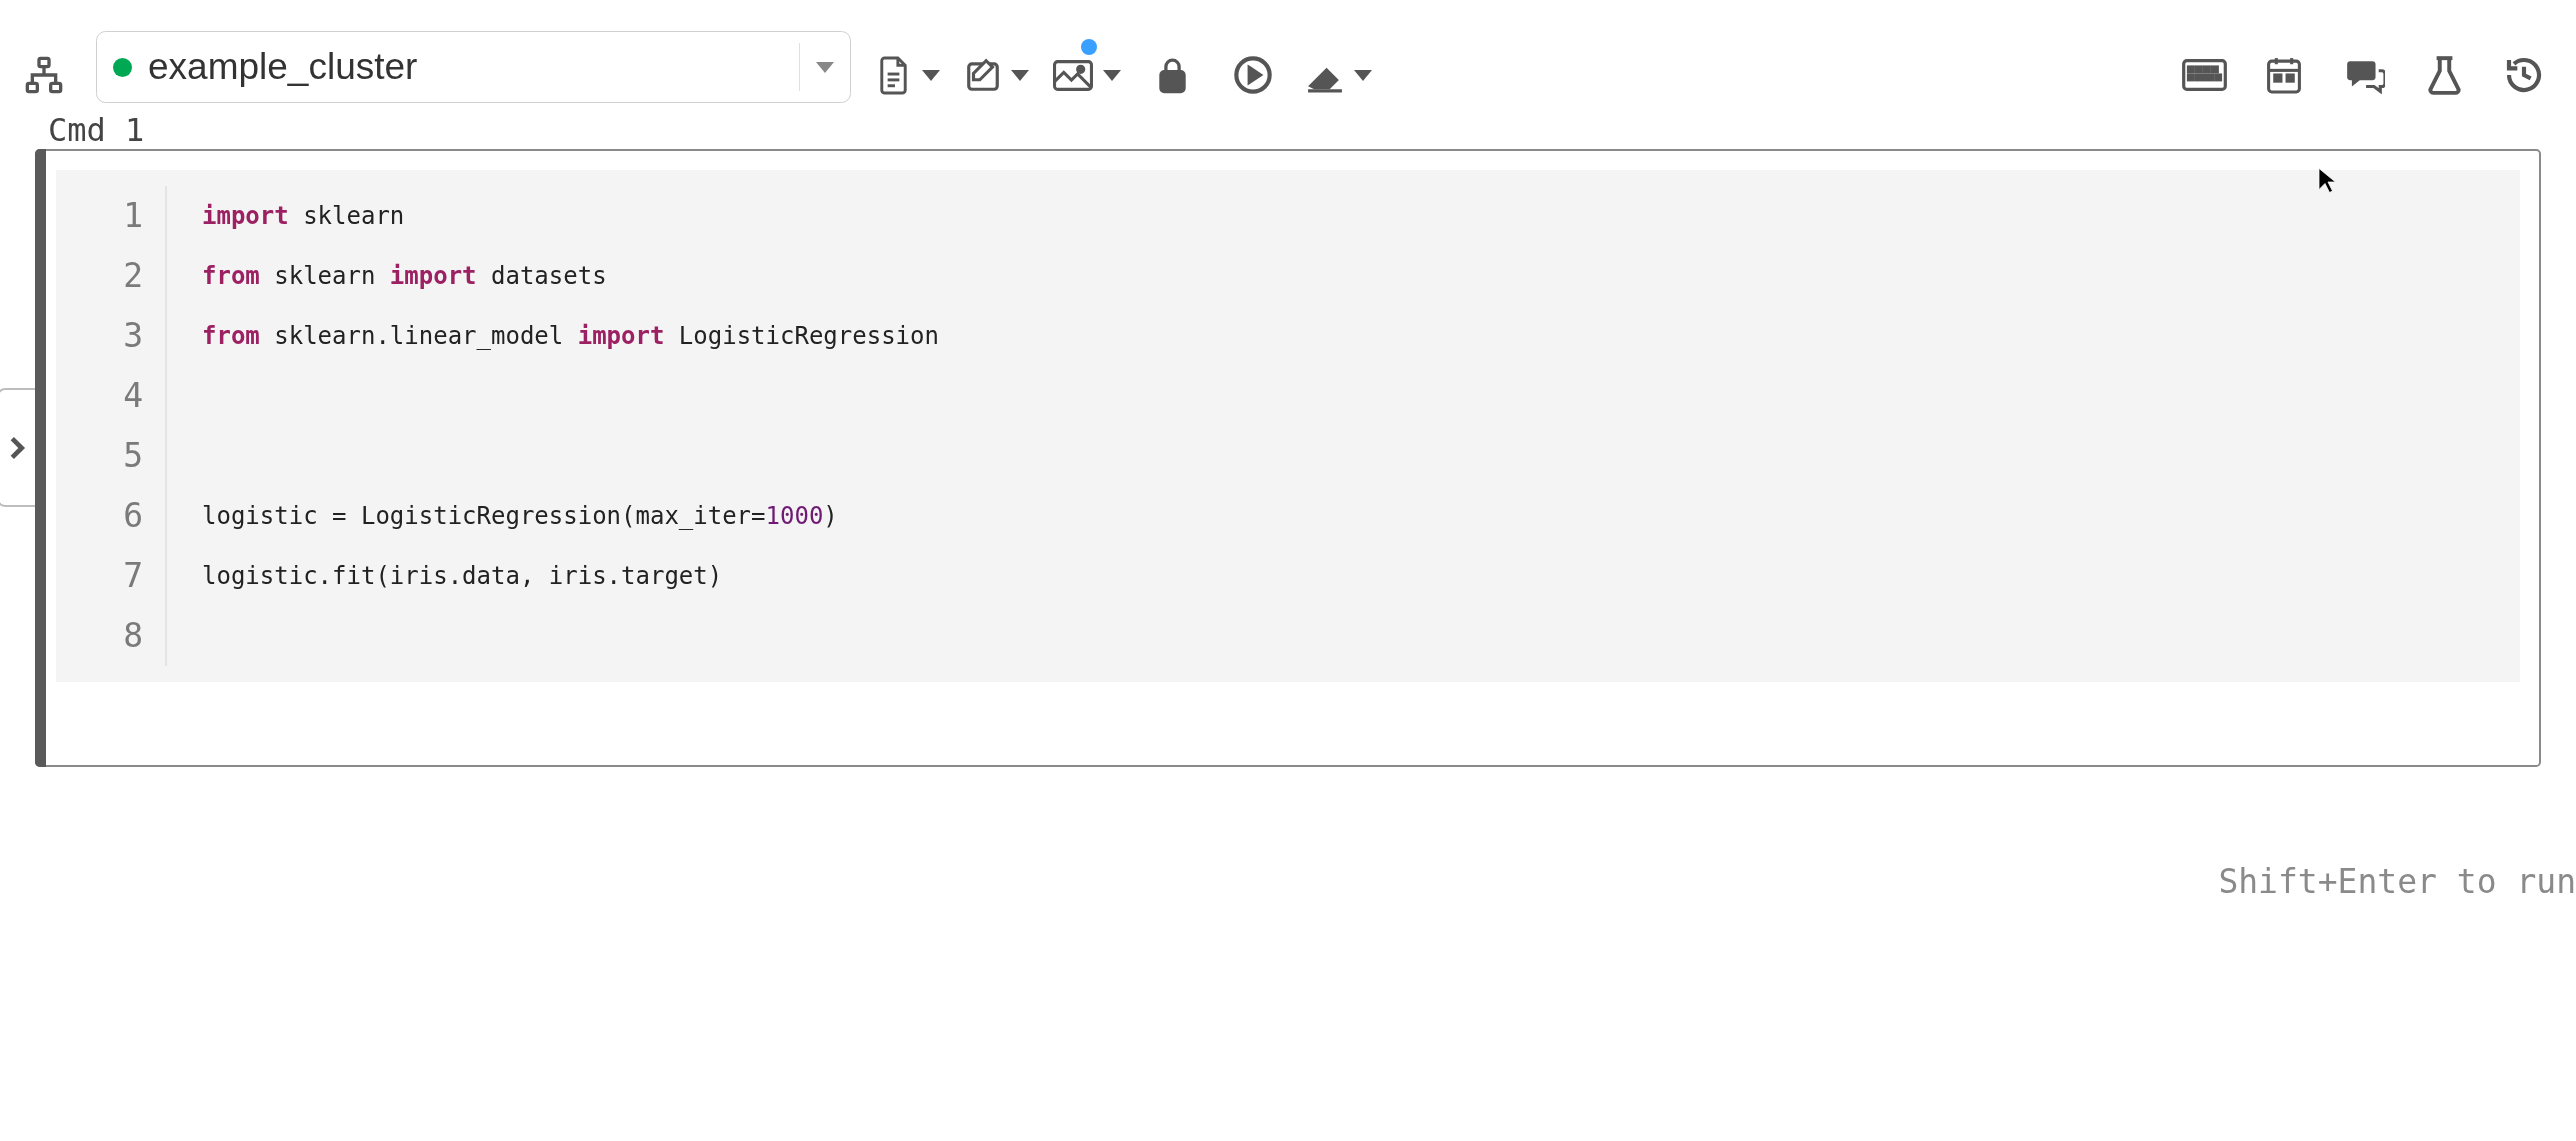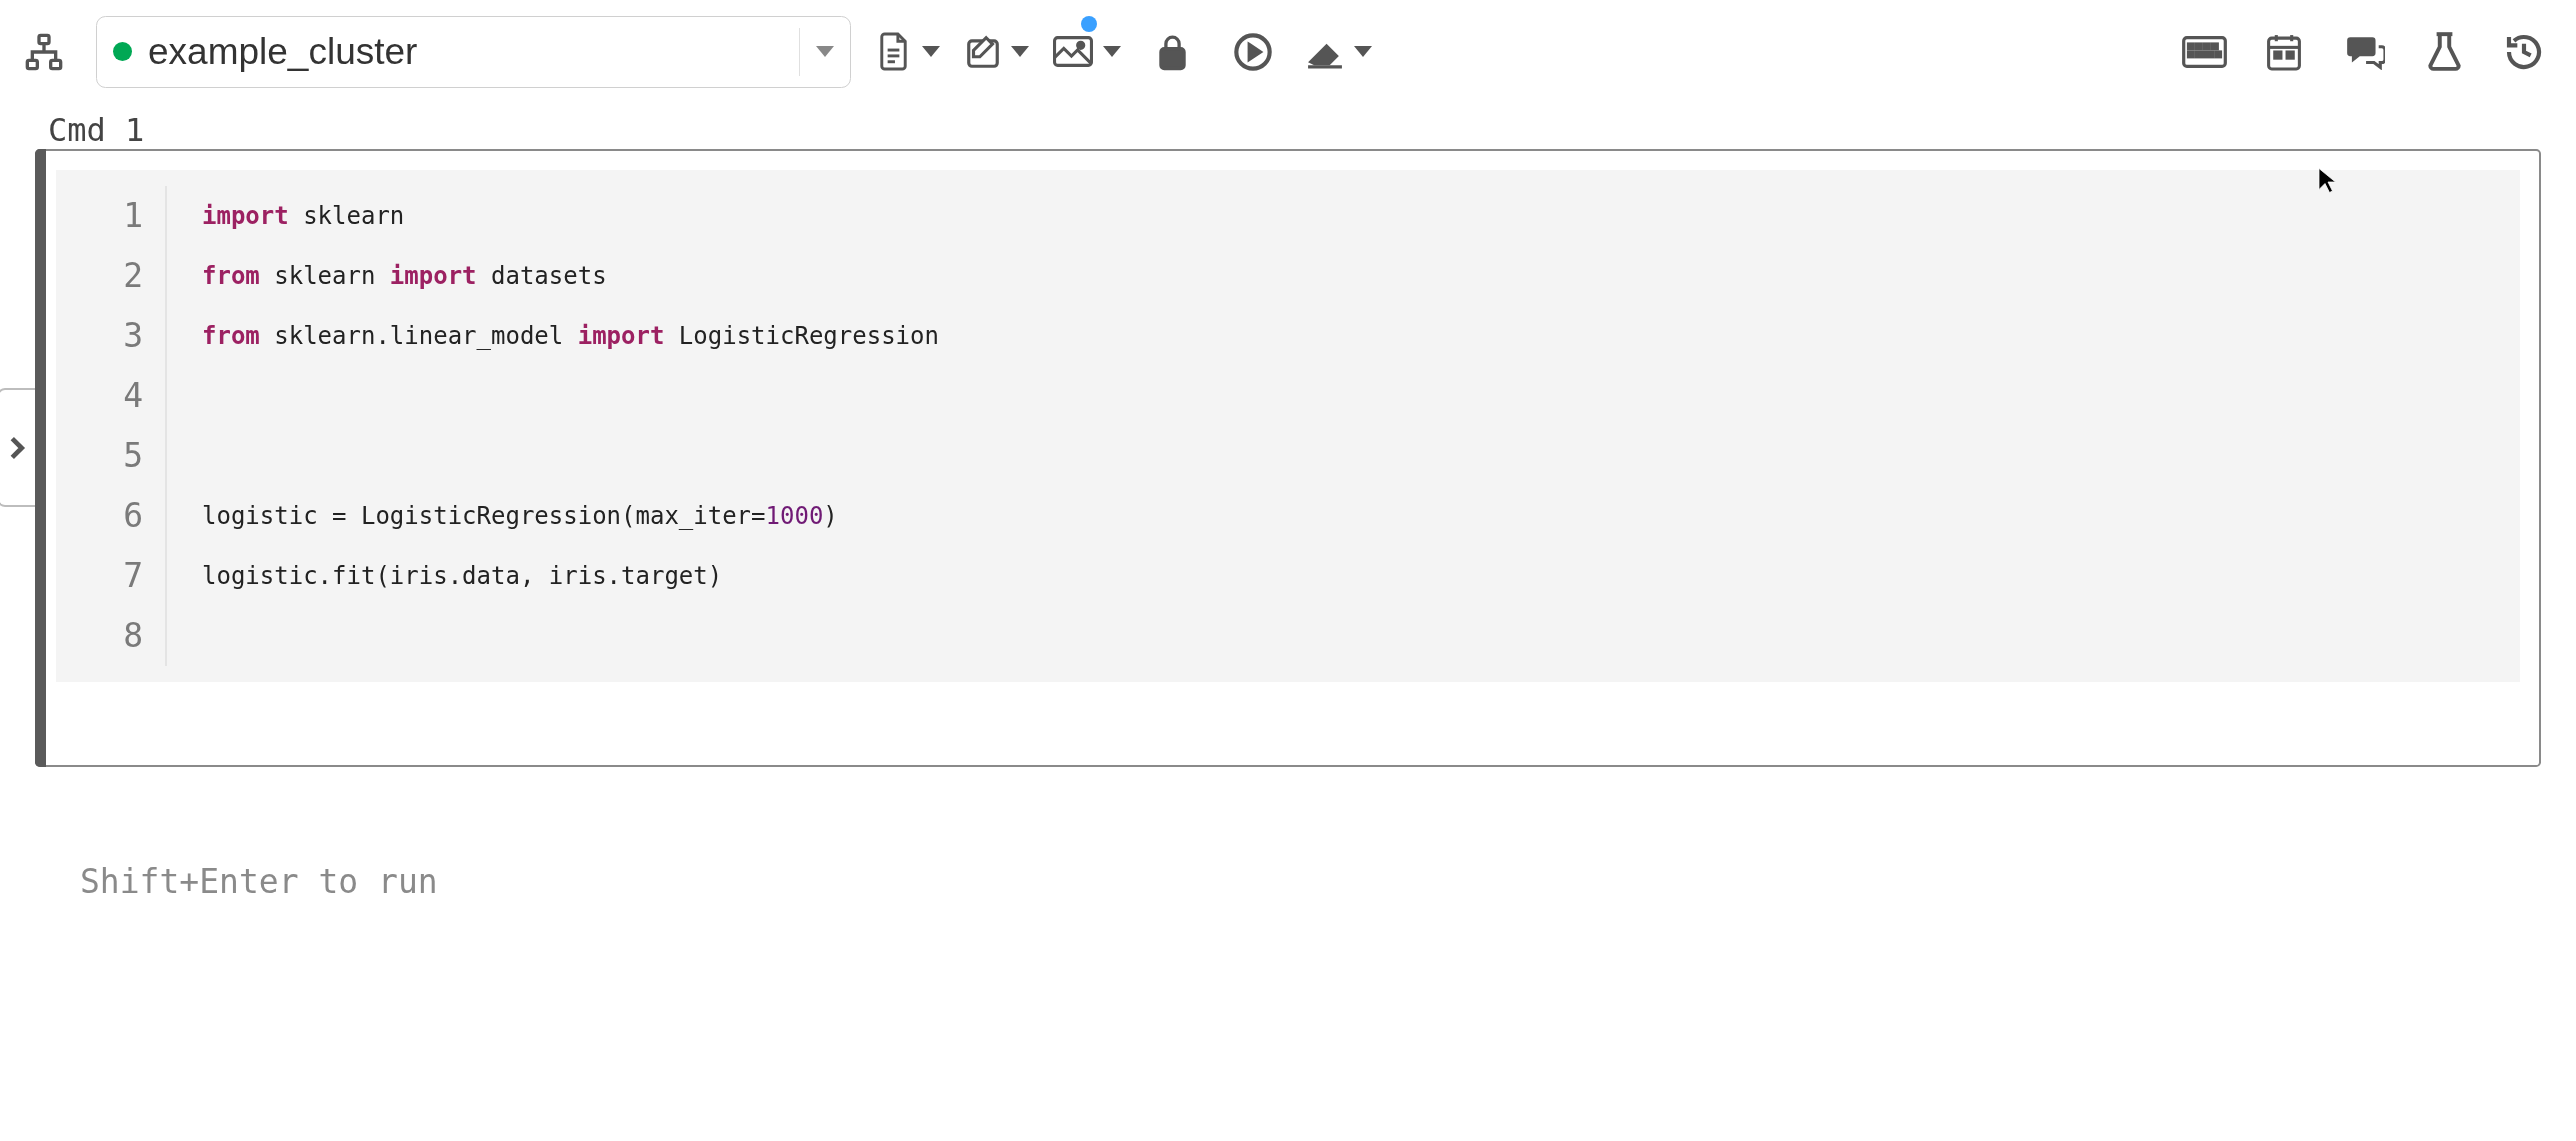--- a/index.html
+++ b/index.html
@@ -1,20 +1,20 @@
 <!DOCTYPE html>
 <html style="font-size:12.7px"><head>
 <meta charset="utf-8">
 <style>
   * { box-sizing: border-box; margin: 0; padding: 0; }
   html, body { width: 2576px; height: 1142px; font-family: "Helvetica Neue", Arial, sans-serif; background: #ffffff; color: #333; }
   
   .toolbar {
     display: flex;
-    align-items: center;
+    align-items: flex-end;
     height: 103px;
     padding: 0 24px 0 16px;
     gap: 24px;
   }
   .cluster-box {
     display: flex;
     align-items: center;
     border: 1.6px solid #d0d0d0;
     border-radius: 9.5px;
     height: 72px;
@@ -139,20 +139,21 @@
     background: #fff;
     display: flex; align-items: center; justify-content: center;
     color: #555;
   }
   
   .hint {
     font-family: ui-monospace, SFMono-Regular, Menlo, Consolas, monospace;
     font-size: 33px;
     color: #8a8a8a;
     padding: 95px 0 0 80px;
+    text-align: right;
   }
   .mouse-cursor {
     position: absolute;
     width: 19px; height: 27px;
   }
   .mouse-cursor svg { width:19px; height:27px; }
 </style>
 </head>
 <body>
 

